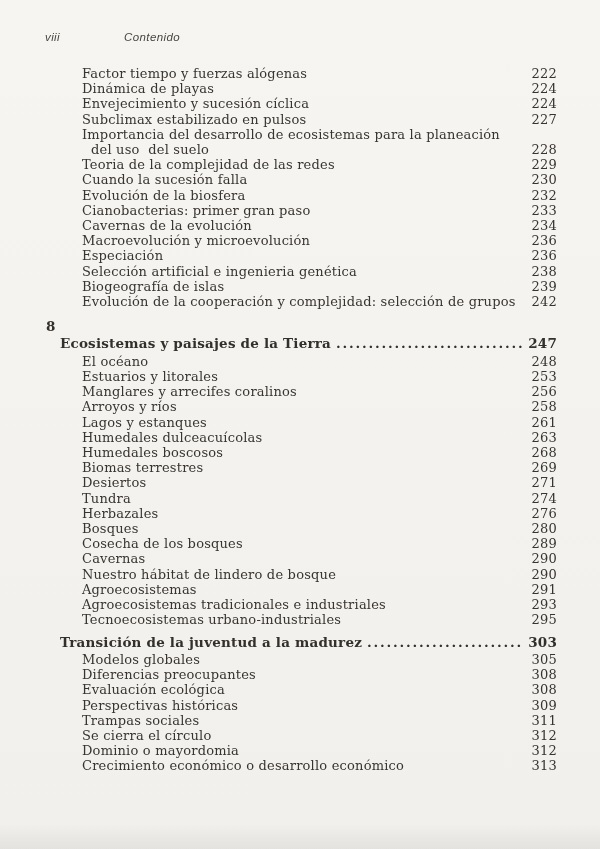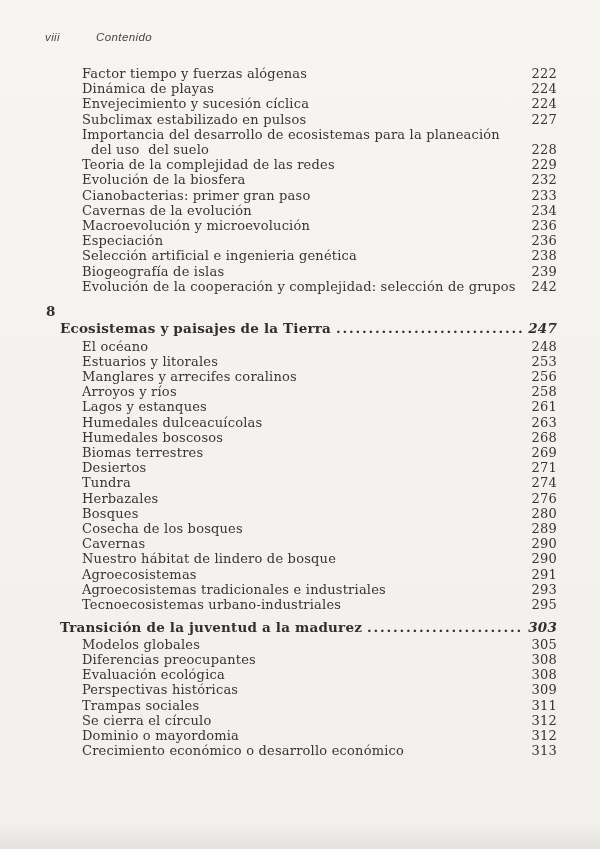--- a/index.html
+++ b/index.html
@@ -11,21 +11,21 @@
   .page{
     position:relative;width:600px;height:849px;
     background:linear-gradient(180deg,#f6f5f2 0%,#f3f2ee 55%,#f1f0ec 97%,#e3e2de 100%);
     color:#38342f;
   }
   .hdr{
     position:absolute;top:31px;left:45px;right:45px;
     font-family:"Liberation Sans","DejaVu Sans",sans-serif;
     font-style:italic;font-size:11.5px;color:#4a463f;letter-spacing:.4px;
   }
-  .hdr .htitle{margin-left:36px;}
+  .hdr .htitle{margin-left:64px;}
   .toc{
     position:absolute;left:46px;top:66px;width:511px;
     font-size:13px;line-height:15.2px;letter-spacing:.2px;
   }
   .entries{margin-left:36px;}
   .entry{display:flex;align-items:flex-end;justify-content:center;}
   .e-label{
     flex:1 1 auto;white-space:pre-wrap;
     padding-left:9px;text-indent:-9px;
   }
@@ -37,21 +37,21 @@
   .ch-row{
     display:flex;align-items:baseline;margin-left:14px;
     font-weight:bold;font-size:13.5px;line-height:16.5px;color:#33302b;
   }
   .ch-title{flex:0 0 auto;letter-spacing:.2px;}
   .dots{flex:1 1 auto;overflow:hidden;white-space:nowrap;margin:0 5px;}
   .dots::after{
     content:"........................................................................................................";
     letter-spacing:1.8px;font-weight:bold;
   }
-  .ch-page{flex:0 0 auto;font-style:italic;}
+  .ch-page{flex:0 0 auto;}
   #sec8{margin-top:9px;}
   #sec8 .entries{margin-top:2px;}
   #secep{margin-top:7px;}
   #secep .entries{margin-top:1px;}
 </style>
 </head>
 <body>
 
 <div class="page">
 
@@ -88,20 +88,24 @@
             <span class="e-label">Importancia del desarrollo de ecosistemas para la planeación
 del uso  del suelo</span>
             <span class="e-page">228</span>
           </div>
 
           <div class="entry">
             <span class="e-label">Teoria de la complejidad de las redes</span>
             <span class="e-page">229</span>
           </div>
 
+          <div class="entry">
+            <span class="e-label">Cuando la sucesión falla</span>
+            <span class="e-page">230</span>
+          </div>
 
           <div class="entry">
             <span class="e-label">Evolución de la biosfera</span>
             <span class="e-page">232</span>
           </div>
 
           <div class="entry">
             <span class="e-label">Cianobacterias: primer gran paso</span>
             <span class="e-page">233</span>
           </div>

